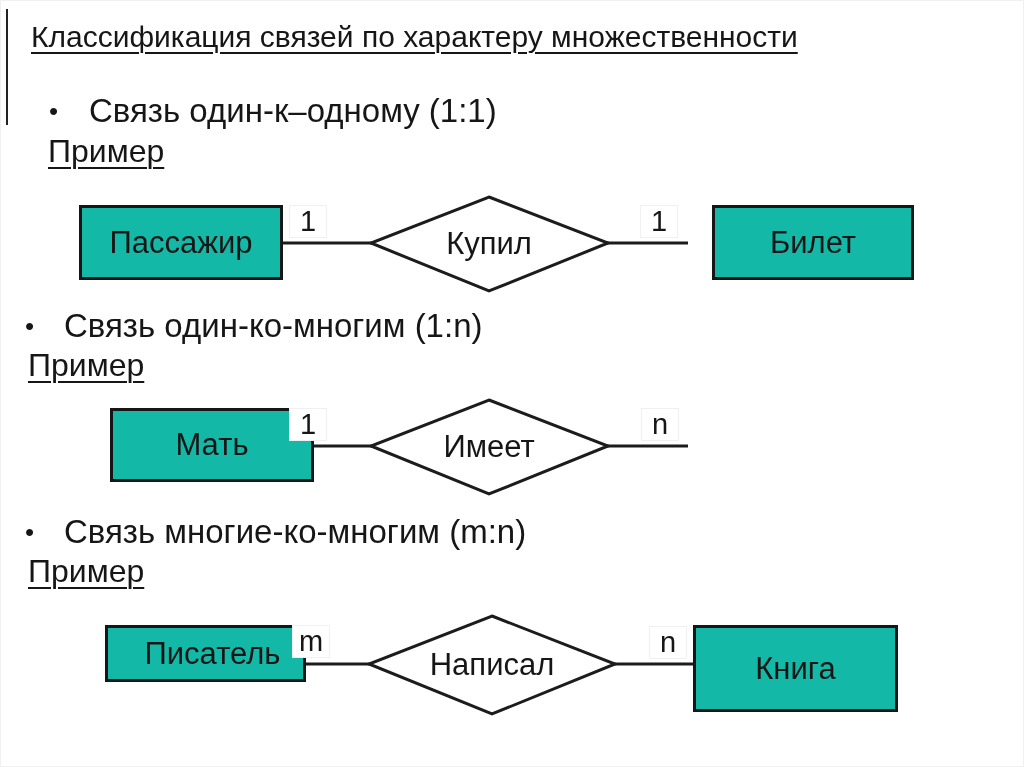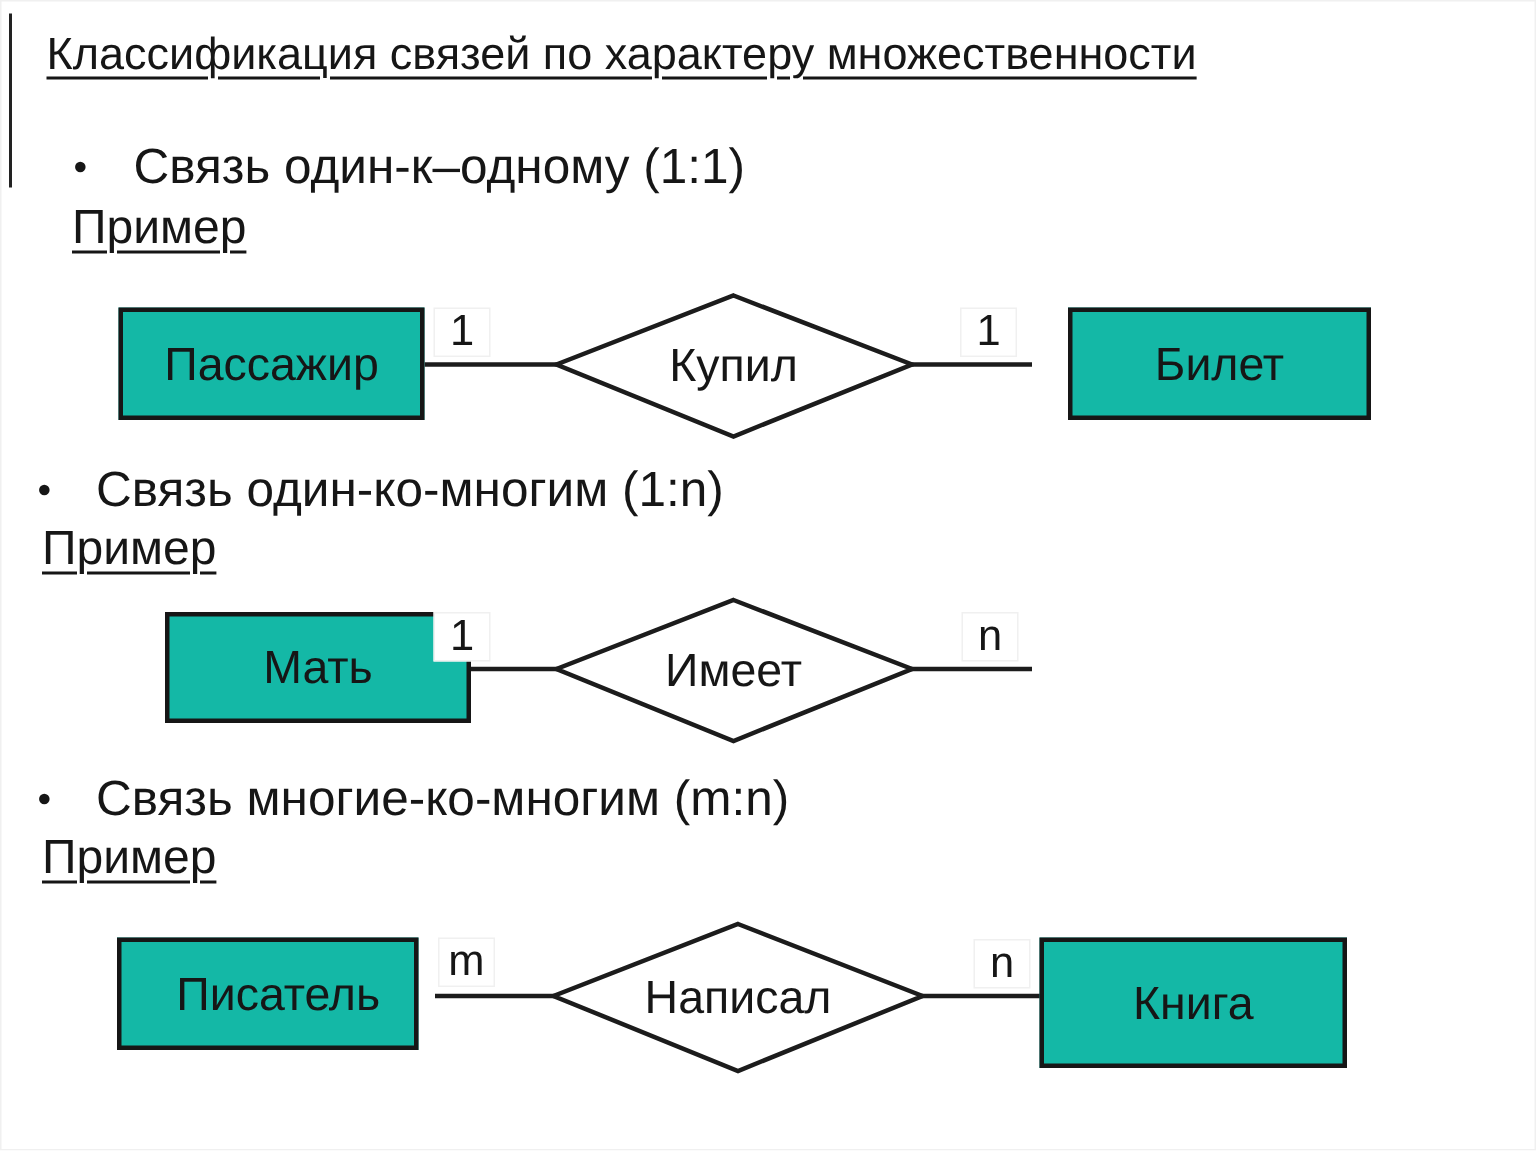--- a/index.html
+++ b/index.html
@@ -85,21 +85,21 @@
     display: flex;
     align-items: center;
     justify-content: center;
     font-size: 31px;
     z-index: 2;
   }
   .eb-1l { left: 78px;  top: 204px; width: 204px; height: 75px; }
   .eb-1r { left: 685px; top: 204px; width: 202px; height: 75px; margin-left: 26px; }
   .eb-2l { left: 78px;  top: 407px; width: 204px; height: 74px; margin-left: 31px; }
   .eb-2r { left: 685px; top: 407px; width: 202px; height: 74px; }
-  .eb-3l { left: 77px;  top: 624px; width: 201px; height: 75px; padding-left: 14px; }
+  .eb-3l { left: 104px;  top: 624px; width: 201px; height: 57px; padding-left: 14px; }
   .eb-3r { left: 692px; top: 624px; width: 205px; height: 87px; }
 
   .relation-label {
     position: absolute;
     width: 200px;
     height: 34px;
     display: flex;
     align-items: center;
     justify-content: center;
     font-size: 31px;

